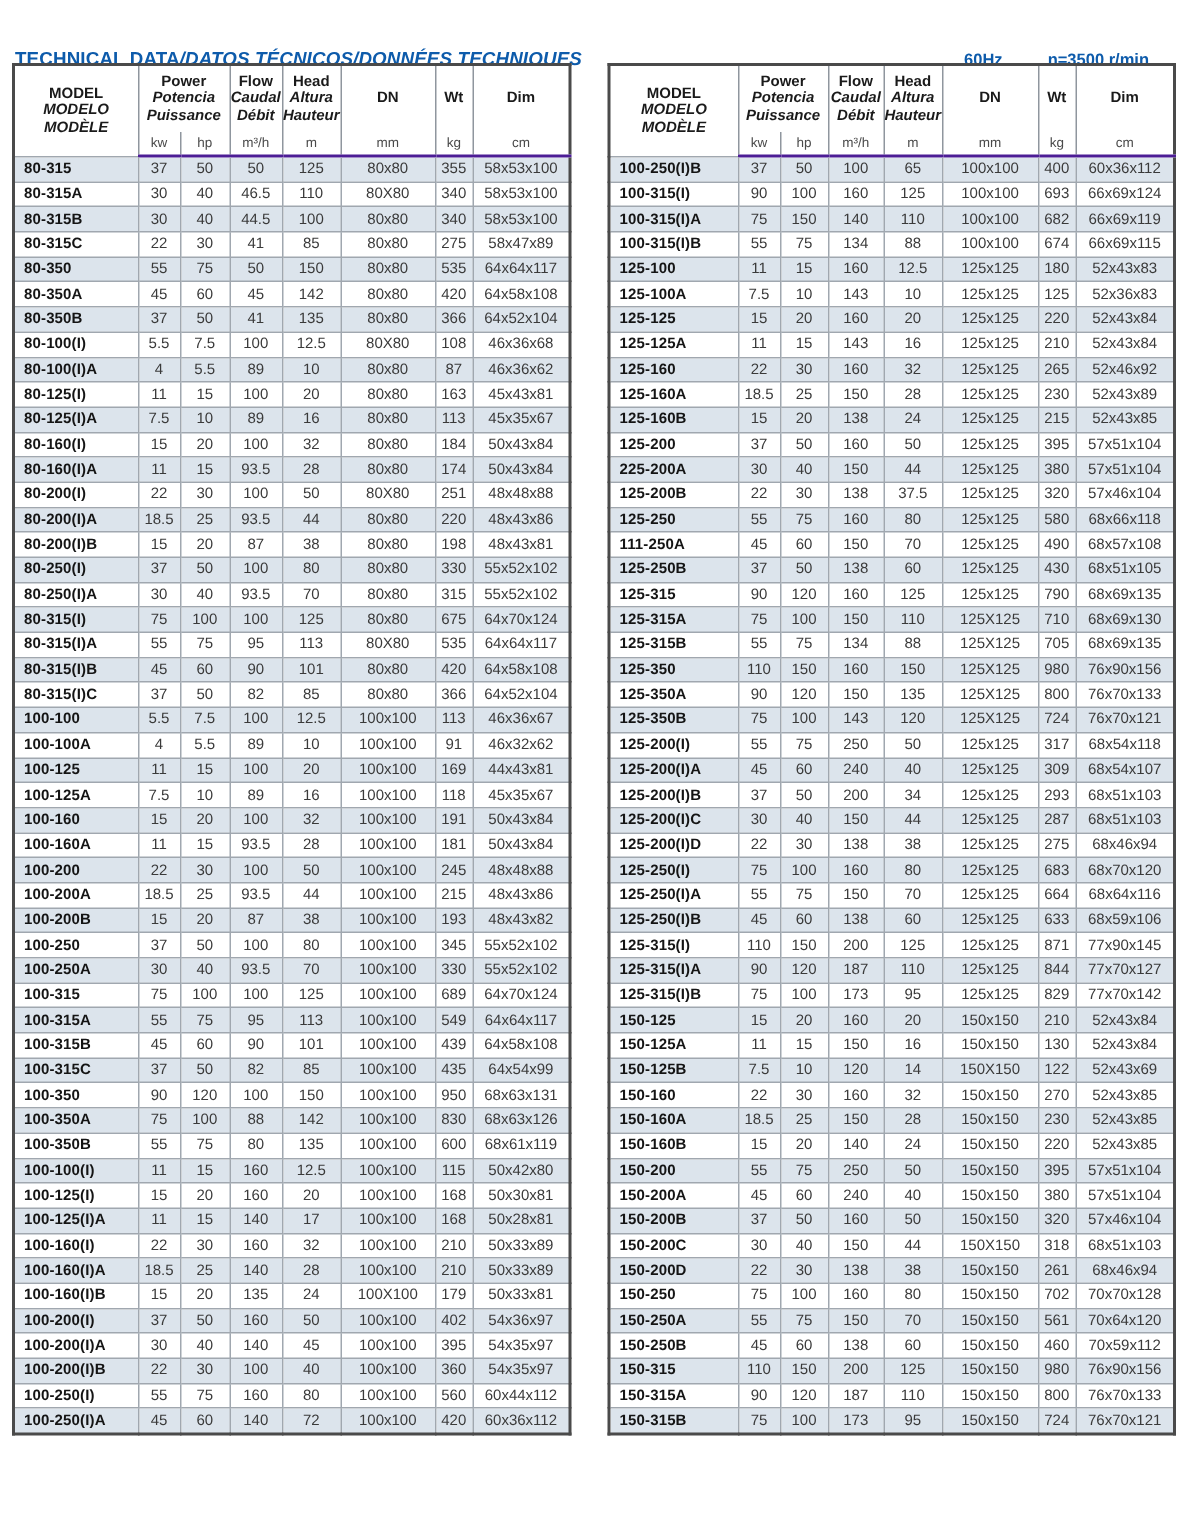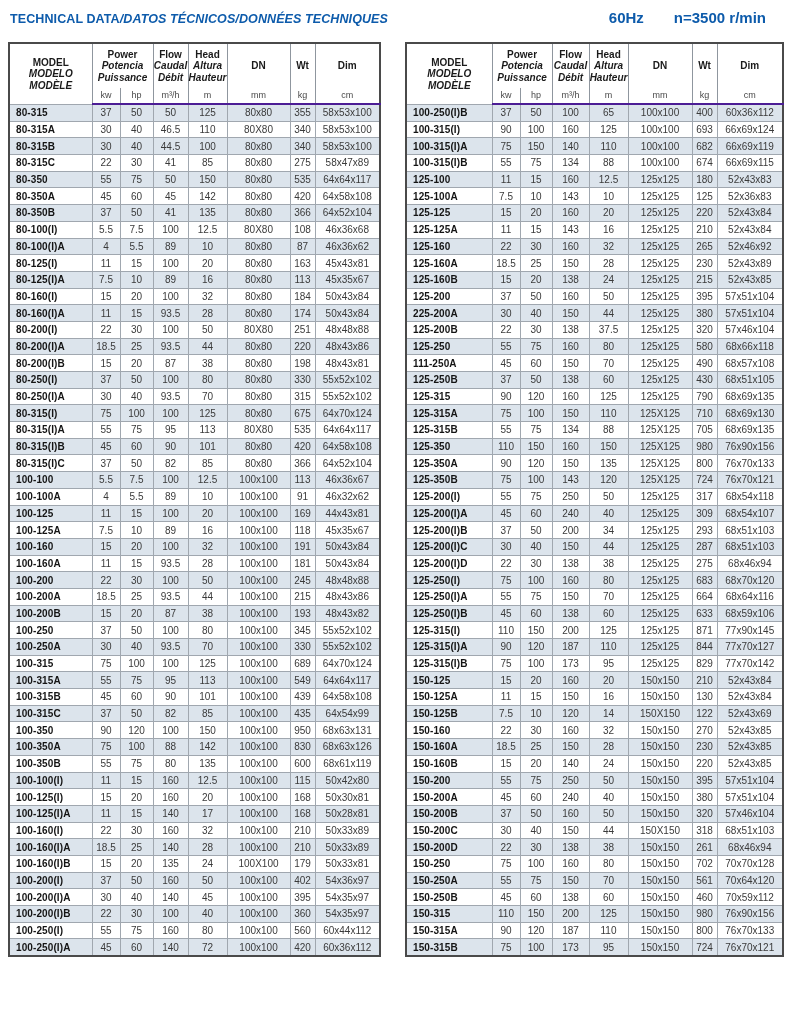--- a/index.html
+++ b/index.html
@@ -8,33 +8,34 @@
     background:#ffffff;
     font-family:"Liberation Sans", sans-serif;
     position:relative;
     overflow:hidden;
   }
   .page-header {
     display:flex;
     justify-content:space-between;
     align-items:baseline;
     padding:9px 10px 0 10px;
+    margin-top:23px;
   }
   .page-title {
     color:#0d5bab;
     font-weight:bold;
     font-size:12.5px;
     letter-spacing:0.1px;
     white-space:nowrap;
   }
   .page-title .it { font-style:italic; }
   .freq-block {
     color:#0d5bab;
     font-weight:bold;
-    font-size:15px;
+    font-size:11px;
     display:flex;
     gap:30px;
     padding-right:10px;
     white-space:nowrap;
   }
   .tables-wrap {
     position:absolute;
     top:42px; left:8px; right:8px;
     display:flex;
     justify-content:space-between;

